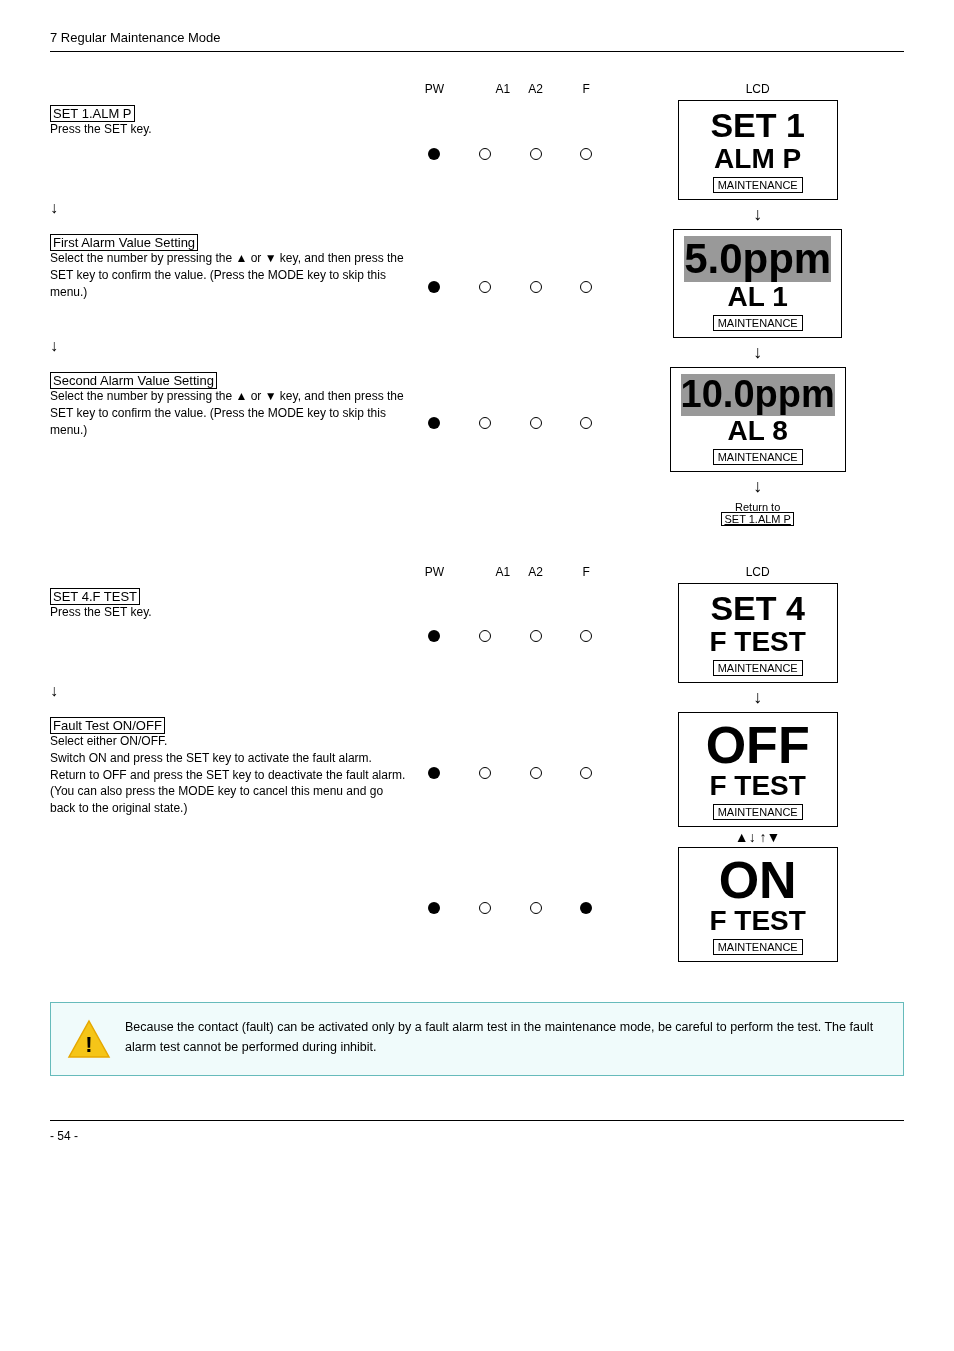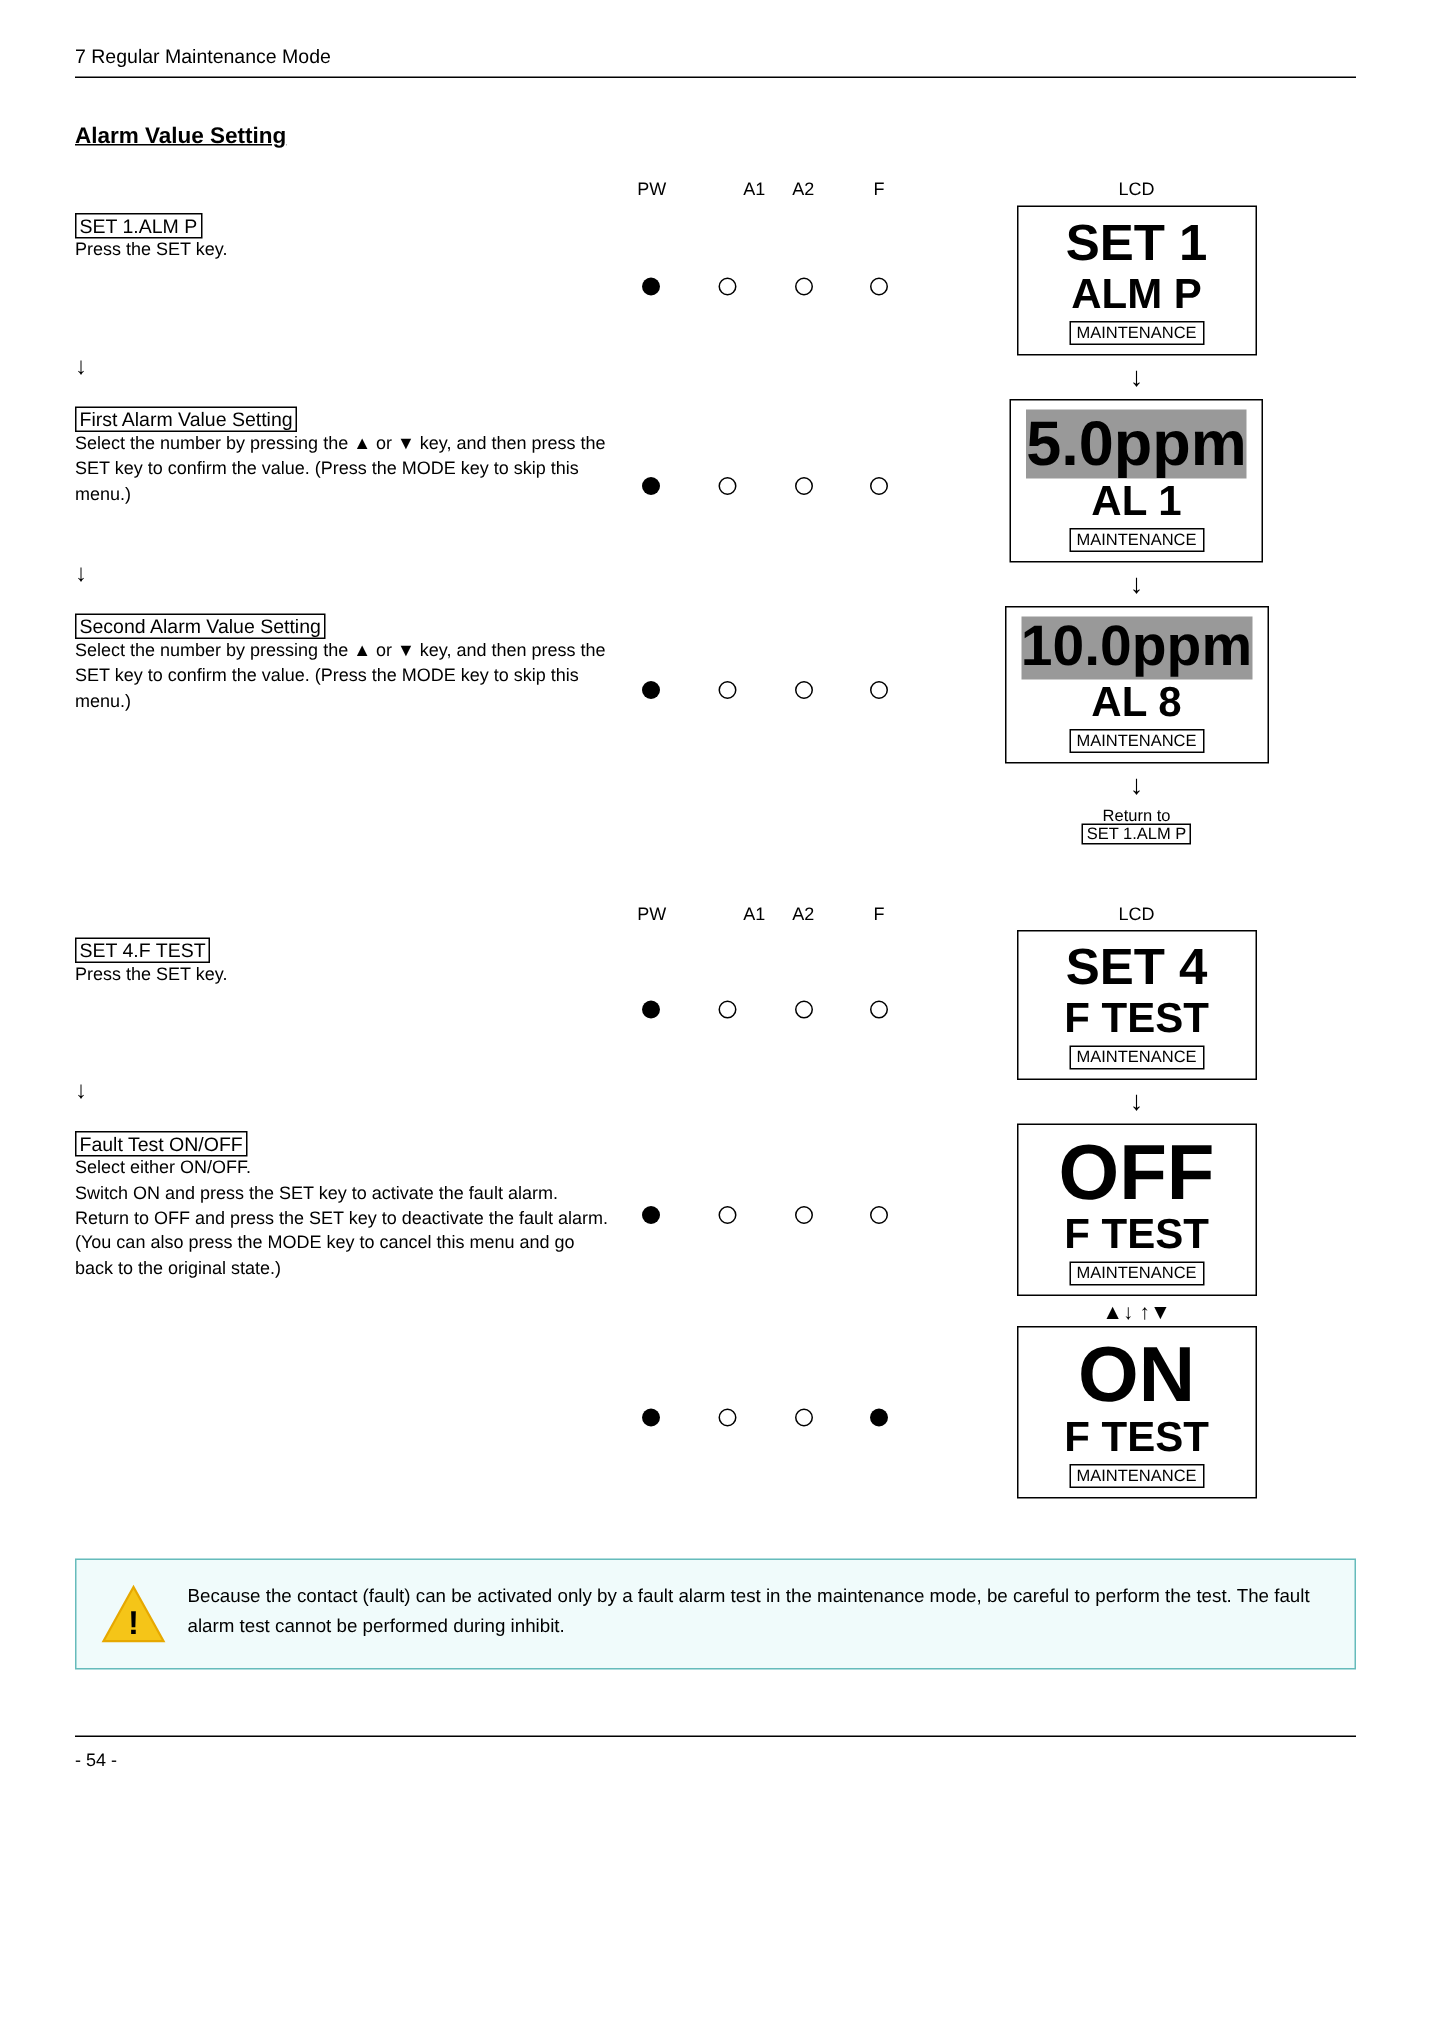--- a/index.html
+++ b/index.html
@@ -112,20 +112,21 @@
       display: inline;
       padding: 0 2px;
     }
     .desc-text {
       font-size: 12px;
       line-height: 1.4;
     }
     .return-box {
       font-size: 11px;
       text-align: center;
+      text-decoration: underline;
     }
     .return-bordered {
       border: 1px solid #000;
       display: inline;
       padding: 0 2px;
       font-size: 11px;
     }
     td.dot-cell {
       text-align: center;
       vertical-align: middle;
@@ -164,21 +165,20 @@
 </head>
 <body>
 
 <div class="page">
 
   <div class="top-header">
     <span>7 Regular Maintenance Mode</span>
   </div>
 
   <div class="diagram-area">
-    <div class="section-title">Alarm Value Setting</div>
 
     <table class="diagram-table">
 
       <tbody>
           <tr class="header-row">
         <td class="col-desc"></td>
         <td class="col-pw"><span>PW</span></td>
         <td class="col-a1"><span>A1</span></td>
         <td class="col-a2"><span>A2</span></td>
         <td class="col-f"><span>F</span></td>

